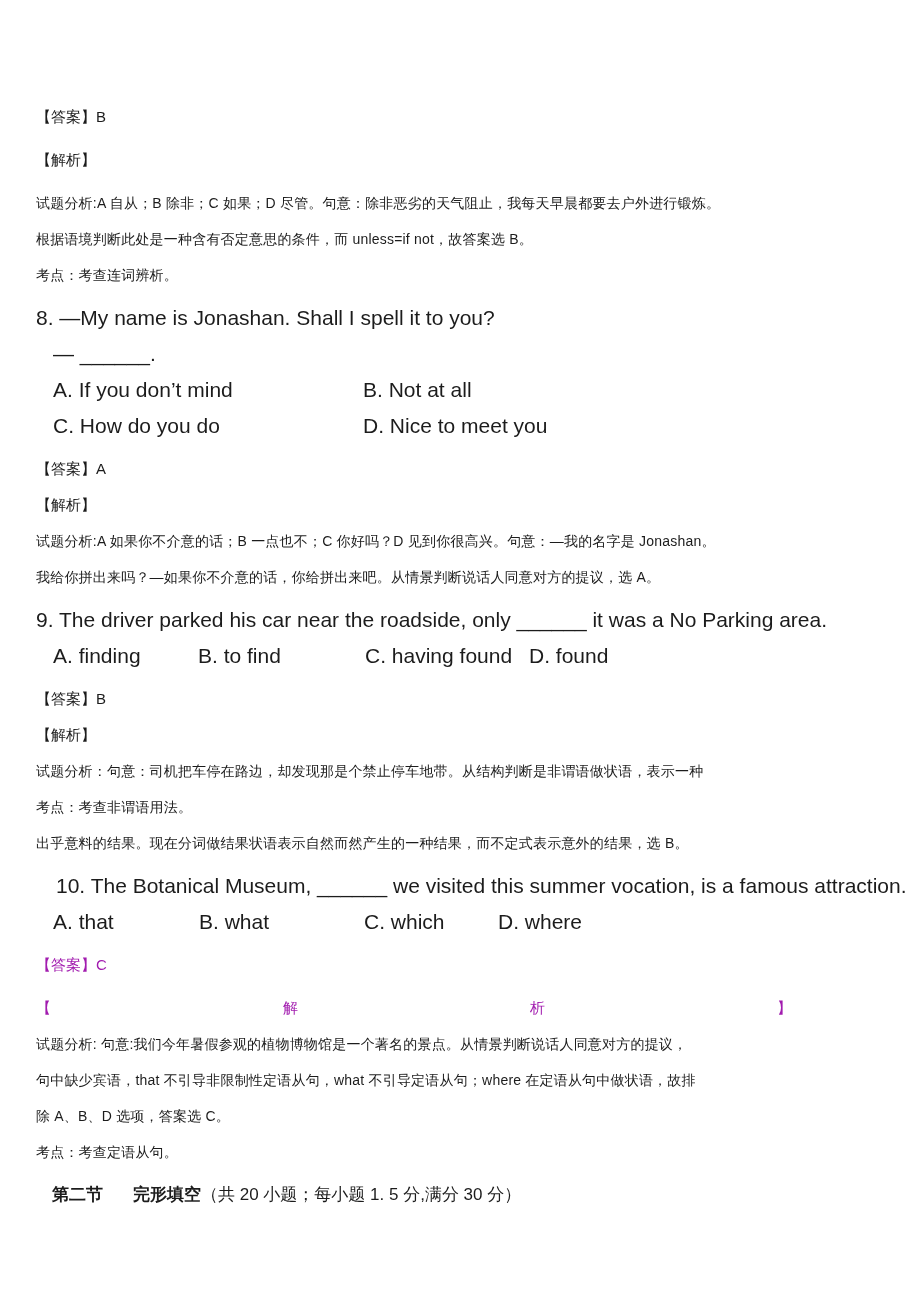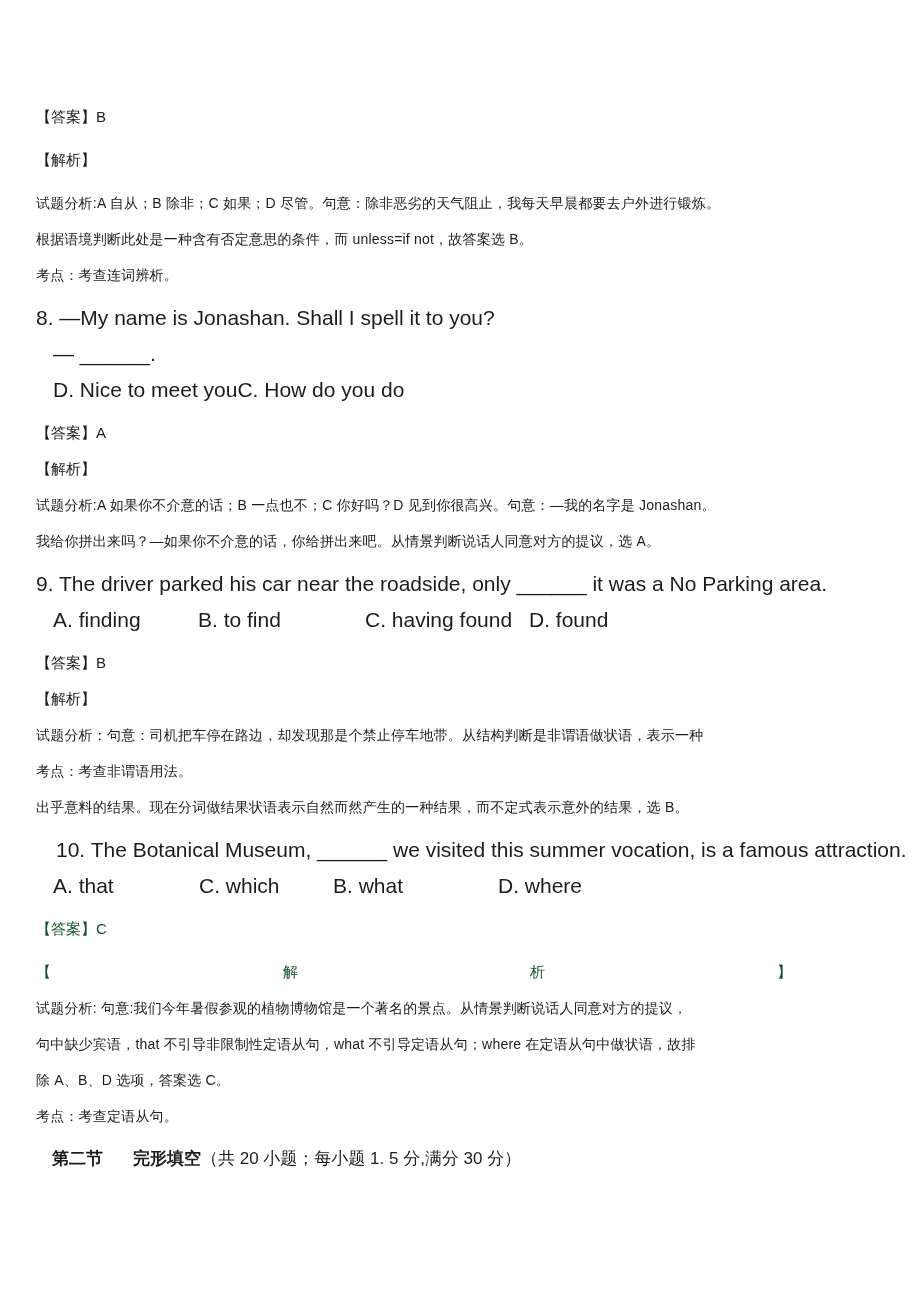--- a/index.html
+++ b/index.html
@@ -8,21 +8,21 @@
     color: #1c1c1c;
     font-family: "Liberation Sans", "DejaVu Sans", sans-serif;
     overflow: hidden;
   }
   .page { padding: 99px 60px 0 36px; }
   .ln { height: 36px; line-height: 36px; white-space: nowrap; }
   .sp { margin-top: 7px; }
   .zh { font-size: 14px; letter-spacing: 0.2px; }
   .eng { font-size: 21px; }
   .ans { font-size: 15px; }
-  .red { color: #14532d; }
+  .red { color: #a21caf; }
   .indent { padding-left: 17px; }
   .indent2 { padding-left: 20px; }
   .optrow { display: flex; }
   .optrow span { display: inline-block; }
   .spread {
     display: flex; justify-content: space-between;
     width: 756px; font-size: 15px;
   }
   .footer { font-size: 17px; margin-left: 16px; }
   .footer .b { font-weight: bold; }
@@ -36,22 +36,26 @@
 
   <div class="ln ans">【答案】B</div>
   <div class="ln ans sp">【解析】</div>
   <div class="ln zh sp">试题分析:A 自从；B 除非；C 如果；D 尽管。句意：除非恶劣的天气阻止，我每天早晨都要去户外进行锻炼。</div>
   <div class="ln zh">根据语境判断此处是一种含有否定意思的条件，而 unless=if not，故答案选 B。</div>
   <div class="ln zh">考点：考查连词辨析。</div>
 
   <div class="ln eng sp">8. —My name is Jonashan. Shall I spell it to you?</div>
   <div class="ln eng indent blank">—  ______.</div>
   <div class="ln eng indent optrow">
+    <span style="width:310px">A. If you don’t mind</span>
+    <span>B. Not at all</span>
+  </div>
+  <div class="ln eng indent optrow">
+    <span style="width:310px">C. How do you do</span>
     <span>D. Nice to meet you</span>
-    <span style="width:310px">C. How do you do</span>
   </div>
   <div class="ln ans sp">【答案】A</div>
   <div class="ln ans">【解析】</div>
   <div class="ln zh">试题分析:A 如果你不介意的话；B 一点也不；C 你好吗？D 见到你很高兴。句意：—我的名字是 Jonashan。</div>
   <div class="ln zh">我给你拼出来吗？—如果你不介意的话，你给拼出来吧。从情景判断说话人同意对方的提议，选 A。</div>
 
   <div class="ln eng sp">9. The driver parked his car near the roadside, only  ______  it was a No Parking area.</div>
   <div class="ln eng indent optrow">
     <span style="width:145px">A. finding</span>
     <span style="width:167px">B. to find</span>
@@ -60,22 +64,22 @@
   </div>
   <div class="ln ans sp">【答案】B</div>
   <div class="ln ans">【解析】</div>
   <div class="ln zh">试题分析：句意：司机把车停在路边，却发现那是个禁止停车地带。从结构判断是非谓语做状语，表示一种</div>
   <div class="ln zh">考点：考查非谓语用法。</div>
   <div class="ln zh">出乎意料的结果。现在分词做结果状语表示自然而然产生的一种结果，而不定式表示意外的结果，选 B。</div>
 
   <div class="ln eng indent2 sp">10. The Botanical Museum,  ______  we visited this summer vocation, is a famous attraction.</div>
   <div class="ln eng indent optrow">
     <span style="width:146px">A. that</span>
+    <span style="width:165px">B. what</span>
     <span style="width:134px">C. which</span>
-    <span style="width:165px">B. what</span>
     <span>D. where</span>
   </div>
   <div class="ln ans red sp">【答案】C</div>
   <div class="ln red spread sp">
     <span>【</span>
     <span>解</span>
     <span>析</span>
     <span>】</span>
   </div>
   <div class="ln zh">试题分析: 句意:我们今年暑假参观的植物博物馆是一个著名的景点。从情景判断说话人同意对方的提议，</div>

